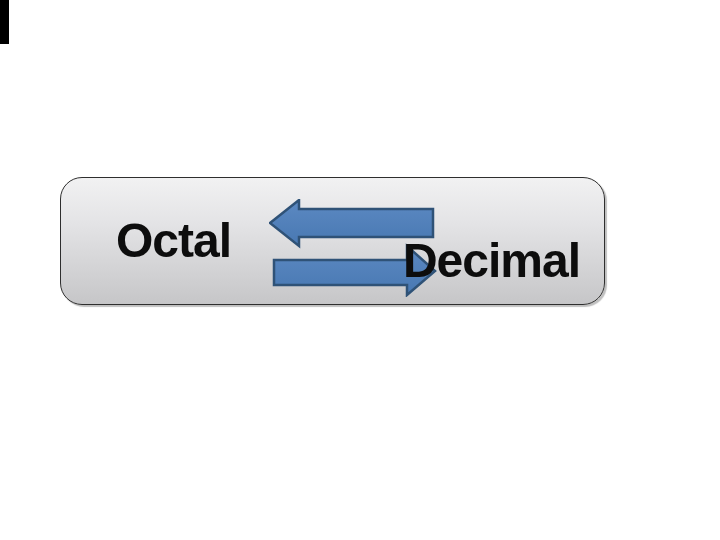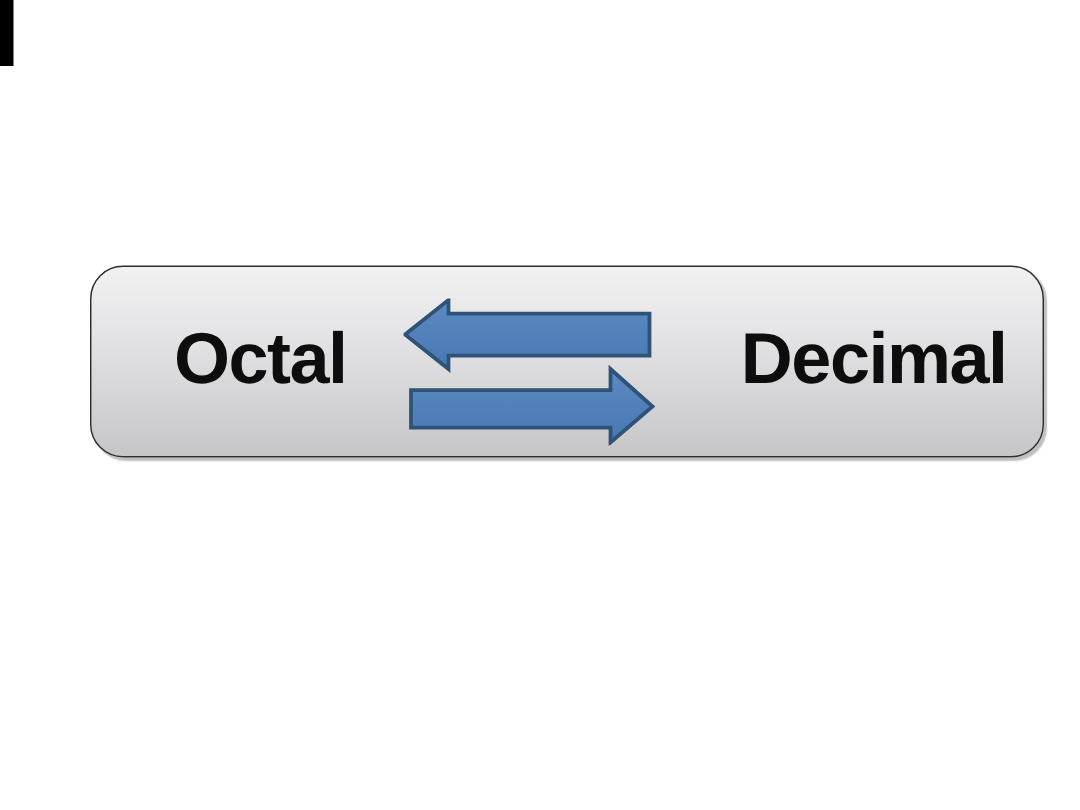--- a/index.html
+++ b/index.html
@@ -22,21 +22,21 @@
     left: 0;
     top: 0;
     width: 9px;
     height: 44px;
     background: var(--corner-mark, #000000);
   }
   .card {
     position: absolute;
     left: 60px;
     top: 177px;
-    width: 636px;
+    width: 545px;
     height: 128px;
     box-sizing: border-box;
     border: 1.5px solid var(--card-border, #2e2e2e);
     border-radius: 22px;
     background: linear-gradient(180deg,
       var(--card-grad-top, #f1f1f2) 0%,
       #e4e4e6 35%,
       #d4d4d6 70%,
       var(--card-grad-bottom, #c6c6c8) 100%);
     box-shadow: 2px 2px 1px rgba(0,0,0,0.25);
@@ -46,21 +46,21 @@
     top: 50%;
     transform: translateY(-51%);
     font-size: 48px;
     font-weight: bold;
     color: var(--label-color, #0d0d0d);
     line-height: 1;
     letter-spacing: -1px;
     white-space: nowrap;
   }
   .label.left  { left: 55px; }
-  .label.right { right: 24px; }
+  .label.right { right: 24px; margin-top: 20px; }
   .arrows {
     position: absolute;
     left: 208px;
     top: 21px;
     width: 168px;
     height: 98px;
   }
 </style>
 </head>
 <body>

